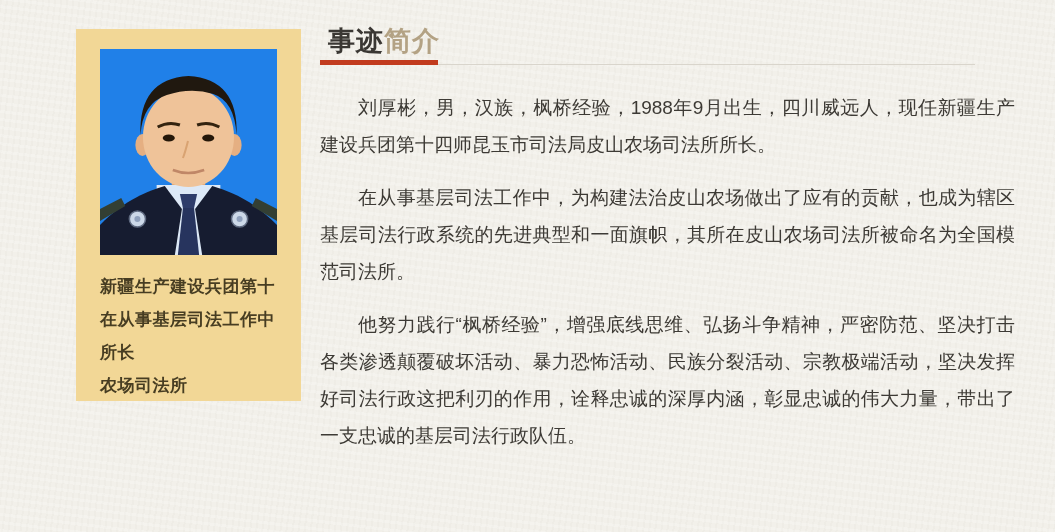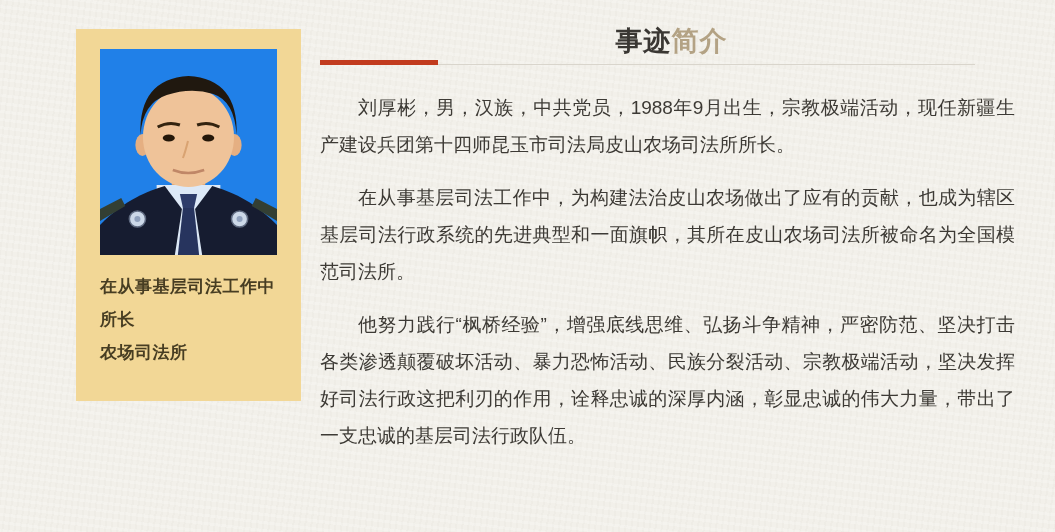--- a/index.html
+++ b/index.html
@@ -50,21 +50,20 @@
     width:695px;
   }
   .section-header { padding-top:25px; }
   .section-title {
     margin:0;
     padding-left:8px;
     font-size:27px;
     line-height:32px;
     font-weight:bold;
     letter-spacing:1px;
-    text-align:center;
   }
   .t-primary   { color:#3a3733; }
   .t-secondary { color:#b3a284; }
   .rule {
     position:relative;
     margin-top:2px;
     width:655px;
     height:5px;
     border-bottom:1px solid #d9d5cc;
   }
@@ -129,34 +128,35 @@
 
         <ellipse cx="68" cy="89" rx="6" ry="3.5" fill="#241709"></ellipse>
         <ellipse cx="107" cy="89" rx="6" ry="3.5" fill="#241709"></ellipse>
 
         <path d="M87,92 Q84,104 82,109" stroke="#d9a372" stroke-width="2" fill="none"></path>
 
         <path d="M72,121 Q87,127 103,121" stroke="#c08767" stroke-width="2.5" fill="none"></path>
       </svg>
     </div>
     <div class="caption">
+      <div>新疆生产建设兵团第十</div>
       <div>在从事基层司法工作中</div>
       <div>所长</div>
       <div>农场司法所</div>
     </div>
   </aside>
 
   <main class="content">
     <header class="section-header">
       <h1 class="section-title"><span class="t-primary">事迹</span><span class="t-secondary">简介</span></h1>
       <div class="rule">
         <span class="rule-accent"></span>
       </div>
     </header>
 
     <article class="bio">
-      <p>刘厚彬，男，汉族，中共党员，1988年9月出生，宗教极端活动，现任新疆生产建设兵团第十四师昆玉市司法局皮山农场司法所所长。</p>
+      <p>刘厚彬，男，汉族，枫桥经验，1988年9月出生，四川威远人，现任新疆生产建设兵团第十四师昆玉市司法局皮山农场司法所所长。</p>
       <p>在从事基层司法工作中，为构建法治皮山农场做出了应有的贡献，也成为辖区基层司法行政系统的先进典型和一面旗帜，其所在皮山农场司法所被命名为全国模范司法所。</p>
       <p>他努力践行“枫桥经验”，增强底线思维、弘扬斗争精神，严密防范、坚决打击各类渗透颠覆破坏活动、暴力恐怖活动、民族分裂活动、宗教极端活动，坚决发挥好司法行政这把利刃的作用，诠释忠诚的深厚内涵，彰显忠诚的伟大力量，带出了一支忠诚的基层司法行政队伍。</p>
     </article>
   </main>
 
 </div>
 
 </body></html>

